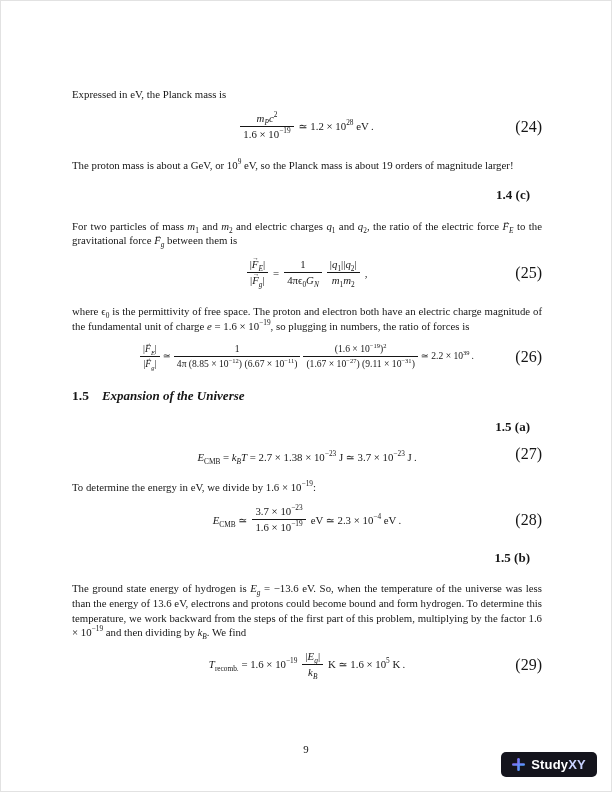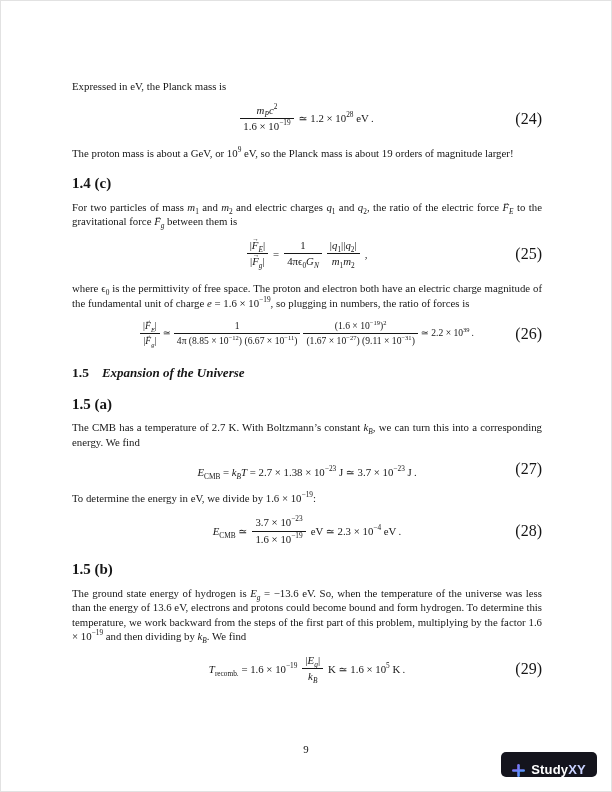--- a/index.html
+++ b/index.html
@@ -10,22 +10,22 @@
     position:relative; overflow:hidden;
   }
   .page {
     position:absolute; inset:0; background:#fff;
     border:1px solid #e2e2e2;
   }
   .content {
     position:absolute; left:71px; top:70px; width:470px;
     font-size:10.8px; line-height:14.6px; text-align:justify;
   }
-  .para { margin:8px 0 6px 0; }
-  .subhead { font-weight:bold; font-size:15px; margin:16px 0 9px; text-align:left; }
+  .para { margin:16px 0 6px 0; }
+  .subhead { font-weight:bold; font-size:13px; margin:16px 12px 9px; text-align:right; }
   .section { margin:18px 0 11px; text-align:left; }
   .section .sec-num { font-weight:bold; font-size:13.5px; margin-right:13px; }
   .section .sec-title { font-style:italic; font-size:13px; }
 
   .eq { position:relative; margin:10px 0 12px; display:flex; justify-content:center; min-height:20px;align-items:flex-end; }
   .eq-body { display:inline-flex; align-items:center; gap:5px; white-space:nowrap; }
   .eq .seg { white-space:nowrap; }
   .eq .label {
     position:absolute; right:0; top:50%; transform:translateY(-50%);
     font-size:16px;
@@ -42,21 +42,21 @@
   .vec .arrow { position:absolute; left:0.08em; top:-0.62em; font-size:0.6em; }
 
   .footer-num {
     position:absolute; left:0; right:0; bottom:36px;
     text-align:center; font-size:10.8px;
   }
   .brand-badge {
     position:absolute; right:14px; bottom:14px;
     height:25px; padding:0 11px;
     background:#14141d; border-radius:5px;
-    display:flex; align-items:flex-end; gap:6px;
+    display:flex; align-items:center; gap:6px;
     cursor:pointer;
   }
   .brand-badge .brand-text {
     font-family:"Liberation Sans", sans-serif;
     font-weight:bold; font-size:13px; letter-spacing:0.2px;
   }
   .brand-study { color:#ffffff; }
   .brand-xy { color:#c9d2ff; }
 </style>
 </head>
@@ -125,21 +125,20 @@
       </span>
       <span class="label">(26)</span>
     </div>
 
     <h2 class="section">
       <span class="sec-num">1.5</span><span class="sec-title">Expansion of the Universe</span>
     </h2>
 
     <h3 class="subhead">1.5 (a)</h3>
 
-    <p class="para">The CMB has a temperature of 2.7 K. With Boltzmann’s constant <i>k</i><sub><i>B</i></sub>, we can turn this into a corresponding energy. We find</p>
 
     <div class="eq">
       <span class="eq-body">
         <span class="seg"><i>E</i><sub>CMB</sub> = <i>k</i><sub><i>B</i></sub><i>T</i> = 2.7 × 1.38 × 10<sup>−23</sup> J ≃ 3.7 × 10<sup>−23</sup> J .</span>
       </span>
       <span class="label">(27)</span>
     </div>
 
     <p class="para">To determine the energy in eV, we divide by 1.6 × 10<sup>−19</sup>:</p>
 

